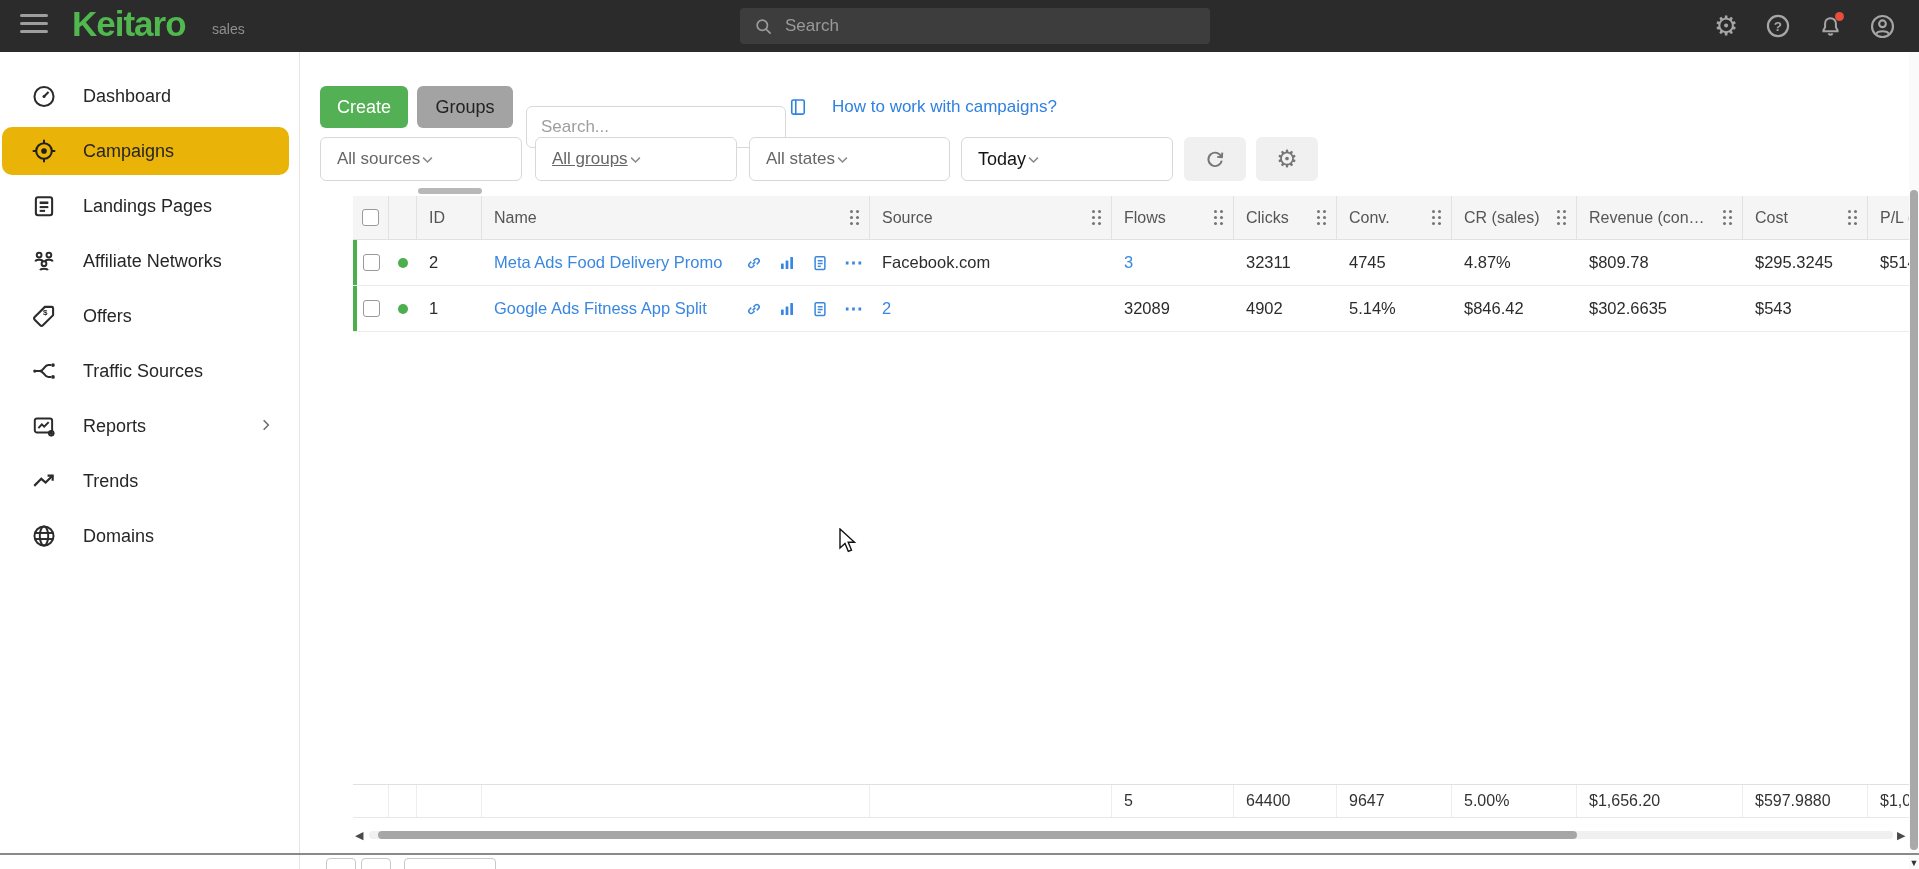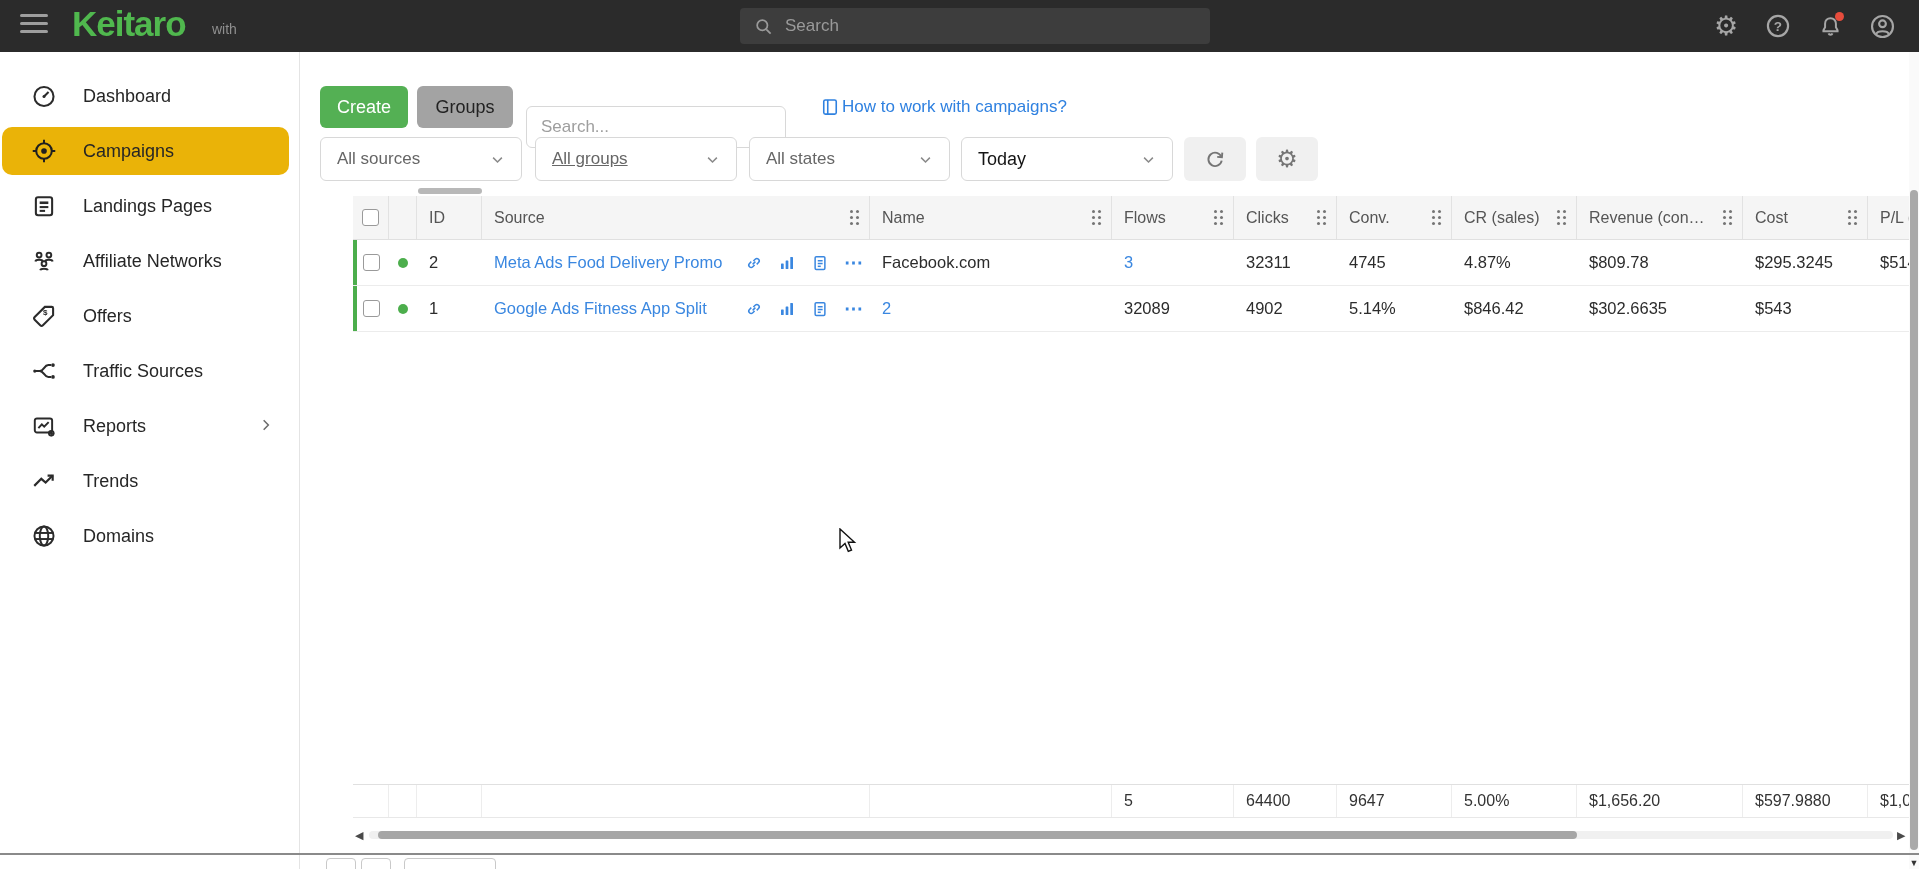--- a/index.html
+++ b/index.html
@@ -33,23 +33,23 @@
   .side-chev { margin-left:auto; margin-right:16px; }
 
   
   .main { position:absolute; left:300px; top:52px; width:1619px; height:817px; background:#fff; }
 
   .btn { border:none; border-radius:6px; font-family:inherit; font-size:18px; cursor:pointer; }
   .btn-create { position:absolute; left:20px; top:34px; width:88px; height:42px; background:#54b054; color:#fff; }
   .btn-groups { position:absolute; left:117px; top:34px; width:96px; height:42px; background:#a3a3a3; color:#222; }
   .inp-search { position:absolute; left:226px; top:34px; width:260px; height:42px; border:1px solid #d8d8d8; border-radius:6px; padding-left:14px; font-size:17px; font-family:inherit; color:#333; outline:none;margin-top:20px; }
   .inp-search::placeholder { color:#9e9e9e; }
-  .help-link { position:absolute; left:520px; top:34px; height:42px; display:flex; align-items:center; gap:2px; color:#2f81e0; font-size:17px; cursor:pointer; }
-
-  .dd { position:absolute; top:85px; height:44px; border:1px solid #d8d8d8; border-radius:6px; background:#fff; display:flex; align-items:center; justify-content:space-between; padding:0 16px; font-size:17px; color:#666; cursor:pointer; }
+  .help-link { position:absolute; left:488px; top:34px; height:42px; display:flex; align-items:center; gap:24px; color:#2f81e0; font-size:17px; cursor:pointer; }
+
+  .dd { position:absolute; top:85px; height:44px; border:1px solid #d8d8d8; border-radius:6px; background:#fff; display:flex; align-items:center; padding:0 16px; font-size:17px; color:#666; cursor:pointer; }
   .dd-sources { left:20px;  width:202px; }
   .dd-groups  { left:235px; width:202px;text-decoration:underline; }
   .dd-states  { left:449px; width:201px; }
   .dd-today   { left:661px; width:212px; color:#141414; font-size:18px; }
   .sq-btn { position:absolute; top:85px; width:62px; height:44px; background:#f0f0f0; border-radius:6px; display:flex; align-items:center; justify-content:center; cursor:pointer; color:#757575; }
   .btn-refresh { left:884px; }
   .btn-gearf  { left:956px; font-size:24px; }
 
   
   .table { position:absolute; left:21px; top:136px; width:1567px; height:662px; overflow:hidden;margin-left:32px; }
@@ -97,21 +97,21 @@
 </head>
 <body>
 
 <header class="topbar">
   <div class="burger">
       <b></b>
       <b></b>
       <b></b>
     </div>
   <div class="logo">Keitaro</div>
-  <div class="env">with</div>
+  <div class="env">sales</div>
 
   <div class="top-search">
     <svg width="19" height="19" viewBox="0 0 24 24" fill="none" stroke="#9a9a9a" stroke-width="2.2">
         <circle cx="10.5" cy="10.5" r="6.5"></circle>
         <line x1="15.5" y1="15.5" x2="21" y2="21"></line>
       </svg>
     <input placeholder="Search" style="">
   </div>
 
   <div class="top-icons">
@@ -299,25 +299,25 @@
 
     <div class="thead grid">
       <div class="th nopad">
           <input type="checkbox" style="">
         </div>
       <div class="th"></div>
       <div class="th">
           <span>ID</span>
         </div>
       <div class="th">
+          <span>Name</span>
+          <span class="handle"></span>
+        </div>
+      <div class="th">
           <span>Source</span>
-          <span class="handle"></span>
-        </div>
-      <div class="th">
-          <span>Name</span>
           <span class="handle"></span>
         </div>
       <div class="th">
           <span>Flows</span>
           <span class="handle"></span>
         </div>
       <div class="th">
           <span>Clicks</span>
           <span class="handle"></span>
         </div>

